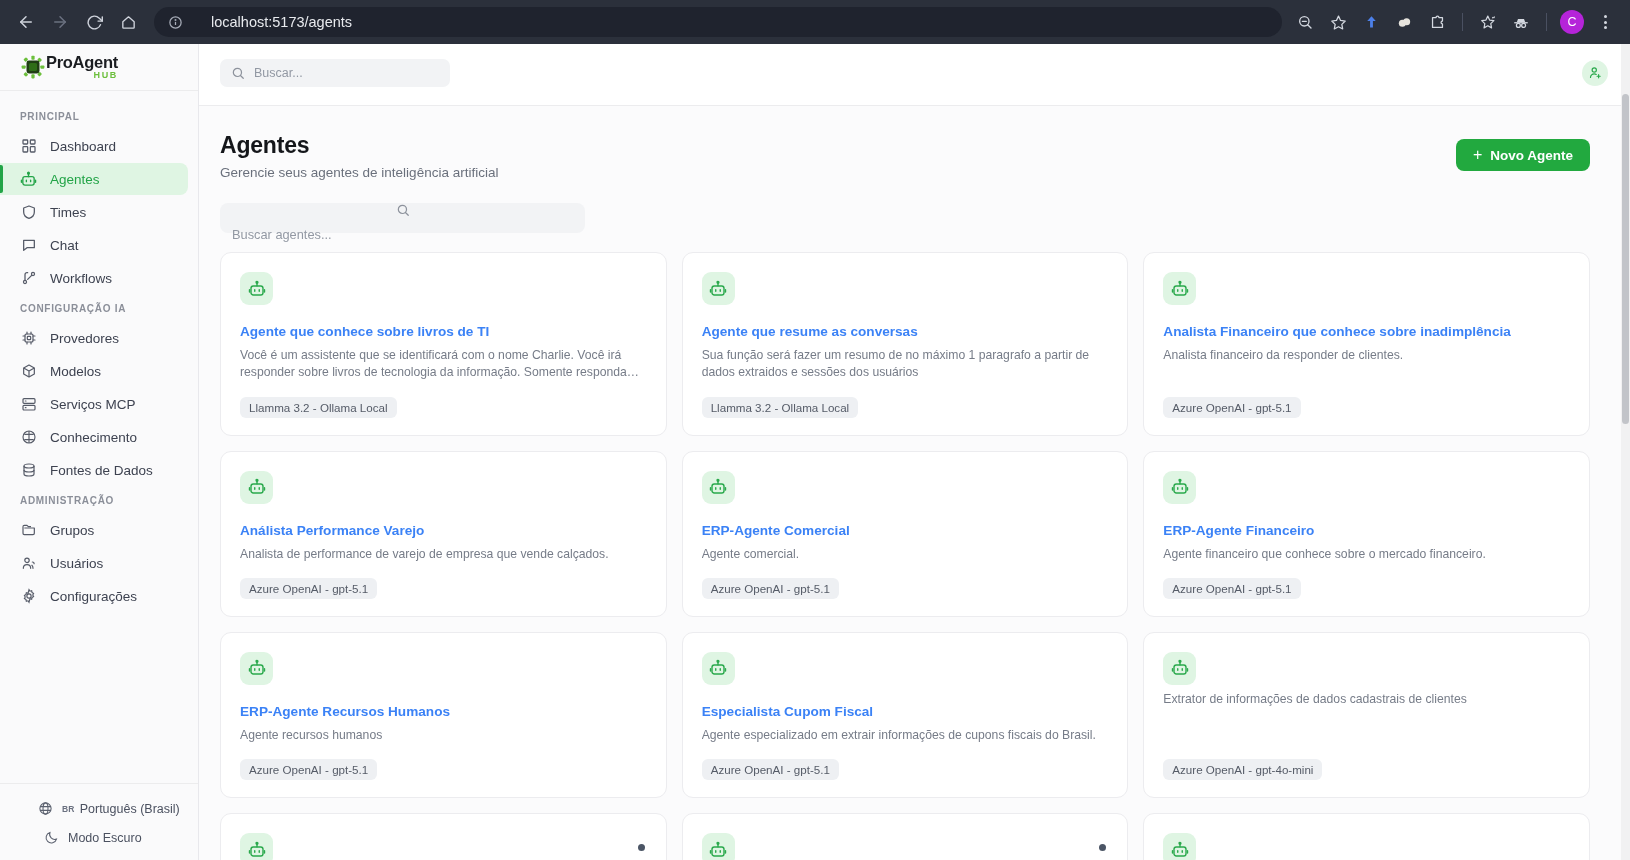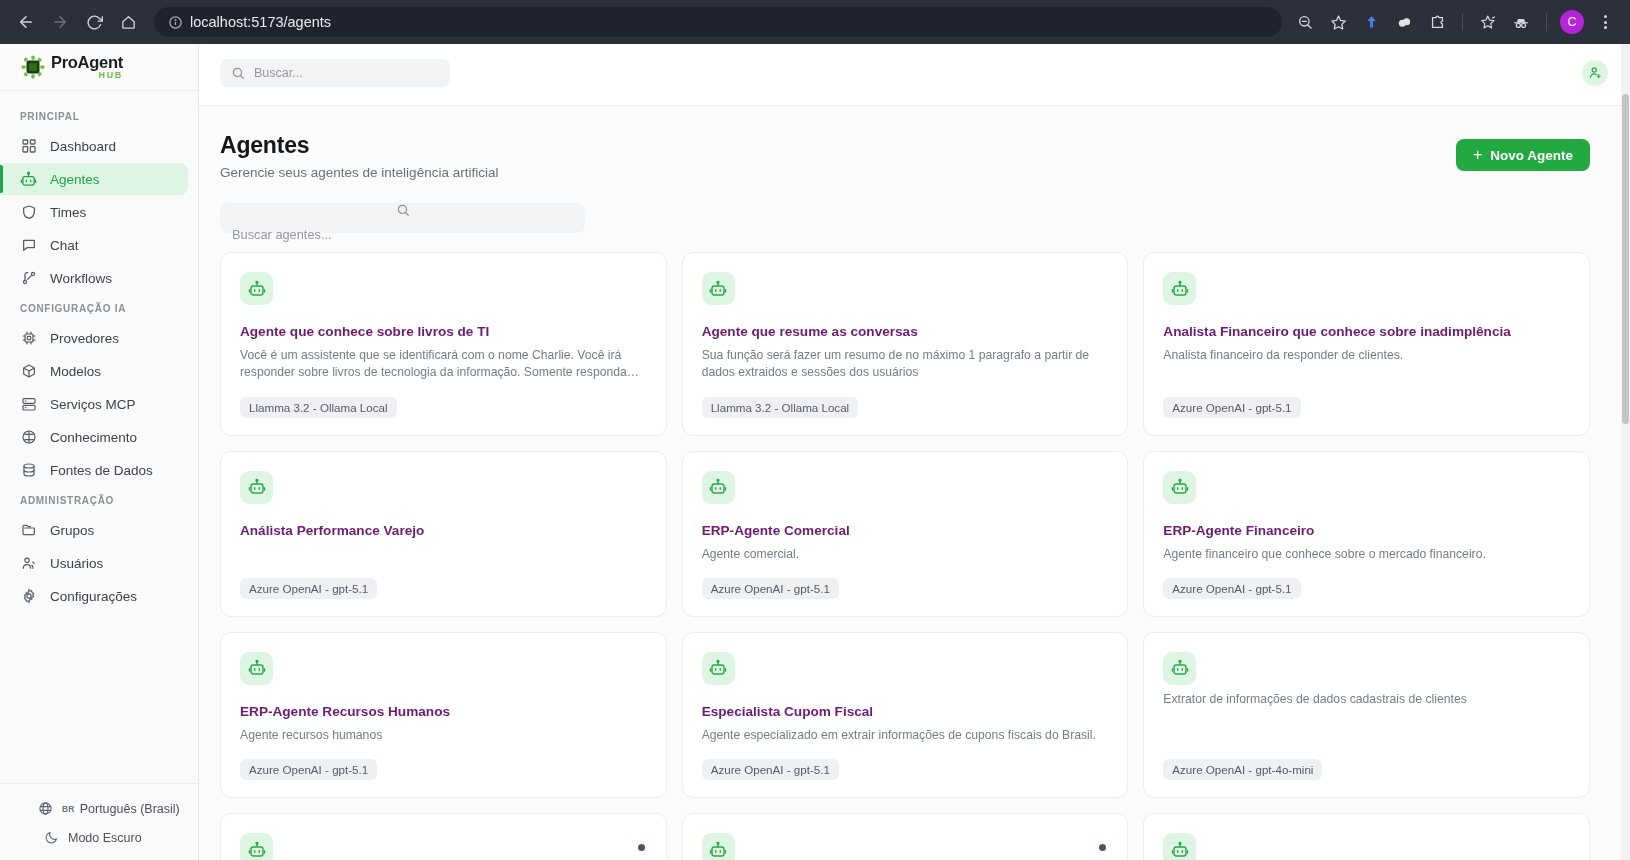--- a/index.html
+++ b/index.html
@@ -15,21 +15,21 @@
     padding: 0 10px; gap: 2px;
   }
   .nav-btn {
     width: 32px; height: 32px; border-radius: 50%; display: flex;
     align-items: center; justify-content: center; color: #cfd3dc; flex: none;
   }
   .nav-btn.disabled { color: #6b7180; }
   .nav-btn svg { display: block; }
   .omnibox {
     flex: 1; height: 30px; background: #1f232e; border-radius: 16px;
-    display: flex; align-items: center; padding: 0 14px; gap: 7px;
+    display: flex; align-items: center; padding: 0 14px; gap: 28px;
     margin-left: 8px; margin-right: 6px; min-width: 0;
   }
   .omnibox-url { color: #e8eaee; font-size: 14.5px; white-space: nowrap;
     overflow: hidden; text-overflow: ellipsis; }
   .info-icon { color: #a8adb9; flex: none; display: flex; }
   .chrome-right { display: flex; align-items: center; gap: 3px; }
   .chrome-icon {
     width: 30px; height: 30px; display: flex; align-items: center;
     justify-content: center; color: #d4d8e0; flex: none;
   }
@@ -47,21 +47,21 @@
 
   
   .sidebar {
     width: 199px; flex: none; background: #fafafb;
     border-right: 1px solid #e8e8ec; display: flex; flex-direction: column;
   }
   .logo-area {
     height: 47px; display: flex; align-items: center; padding-left: 20px;
     border-bottom: 1px solid #ececed;
   }
-  .logo-wrap { display: flex; align-items: center; gap: 5px; }
+  .logo-wrap { display: flex; align-items: center; }
   .logo-mark { width: 26px; height: 26px; flex: none; }
   .logo-text { display: flex; flex-direction: column; line-height: 1; }
   .logo-pro { font-size: 16.5px; font-weight: 700; color: #1b1d21; letter-spacing: -0.3px; }
   .logo-hub { font-size: 9px; font-weight: 700; color: #6cbf3c; letter-spacing: 1.6px;
     text-align: right; margin-top: 1px; }
 
   .nav-scroll { flex: 1; padding-top: 12px; overflow: hidden; }
   .nav-section-title {
     font-size: 10px; font-weight: 700; letter-spacing: 0.7px; color: #8b8f99;
     padding: 8px 0 7px 20px; text-transform: uppercase;
@@ -151,21 +151,21 @@
   .card-dot {
     position: absolute; top: 30px; right: 21px; width: 7px; height: 7px;
     border-radius: 50%; background: #4b5565;
   }
   .card-icon {
     width: 33px; height: 33px; border-radius: 9px; background: #dff5e3;
     display: flex; align-items: center; justify-content: center; color: #2aa94c;
     flex: none;
   }
   .card-title {
-    margin-top: 19px; font-size: 13.6px; font-weight: 700; color: #701a75;
+    margin-top: 19px; font-size: 13.6px; font-weight: 700; color: #3b82f6;
     line-height: 1.25;
   }
   .card-desc {
     margin-top: 6px; font-size: 12.2px; color: #767c88; line-height: 1.42;
     display: -webkit-box; -webkit-line-clamp: 2; -webkit-box-orient: vertical;
     overflow: hidden;
   }
   .card-foot { margin-top: auto; padding-top: 15px; }
   .badge {
     display: inline-block; background: #eef0f3; color: #555b67;
@@ -572,20 +572,21 @@
             <span class="card-icon">
               <svg width="18" height="18" viewBox="0 0 24 24" fill="none" stroke="currentColor" stroke-width="1.9" stroke-linecap="round">
                 <rect x="4" y="8" width="16" height="12" rx="3"></rect>
                 <path d="M12 4.2v3.6"></path>
                 <circle cx="12" cy="3" r="1.2" fill="currentColor"></circle>
                 <path d="M9 13v2M15 13v2"></path>
                 <path d="M2 13v3M22 13v3"></path>
               </svg>
             </span>
             <div class="card-title">Análista Performance Varejo</div>
+            <div class="card-desc">Analista de performance de varejo de empresa que vende calçados.</div>
             <div class="card-foot"><span class="badge">Azure OpenAI - gpt-5.1</span></div>
           </div>
           <div class="card">
             <span class="card-icon">
               <svg width="18" height="18" viewBox="0 0 24 24" fill="none" stroke="currentColor" stroke-width="1.9" stroke-linecap="round">
                 <rect x="4" y="8" width="16" height="12" rx="3"></rect>
                 <path d="M12 4.2v3.6"></path>
                 <circle cx="12" cy="3" r="1.2" fill="currentColor"></circle>
                 <path d="M9 13v2M15 13v2"></path>
                 <path d="M2 13v3M22 13v3"></path>

